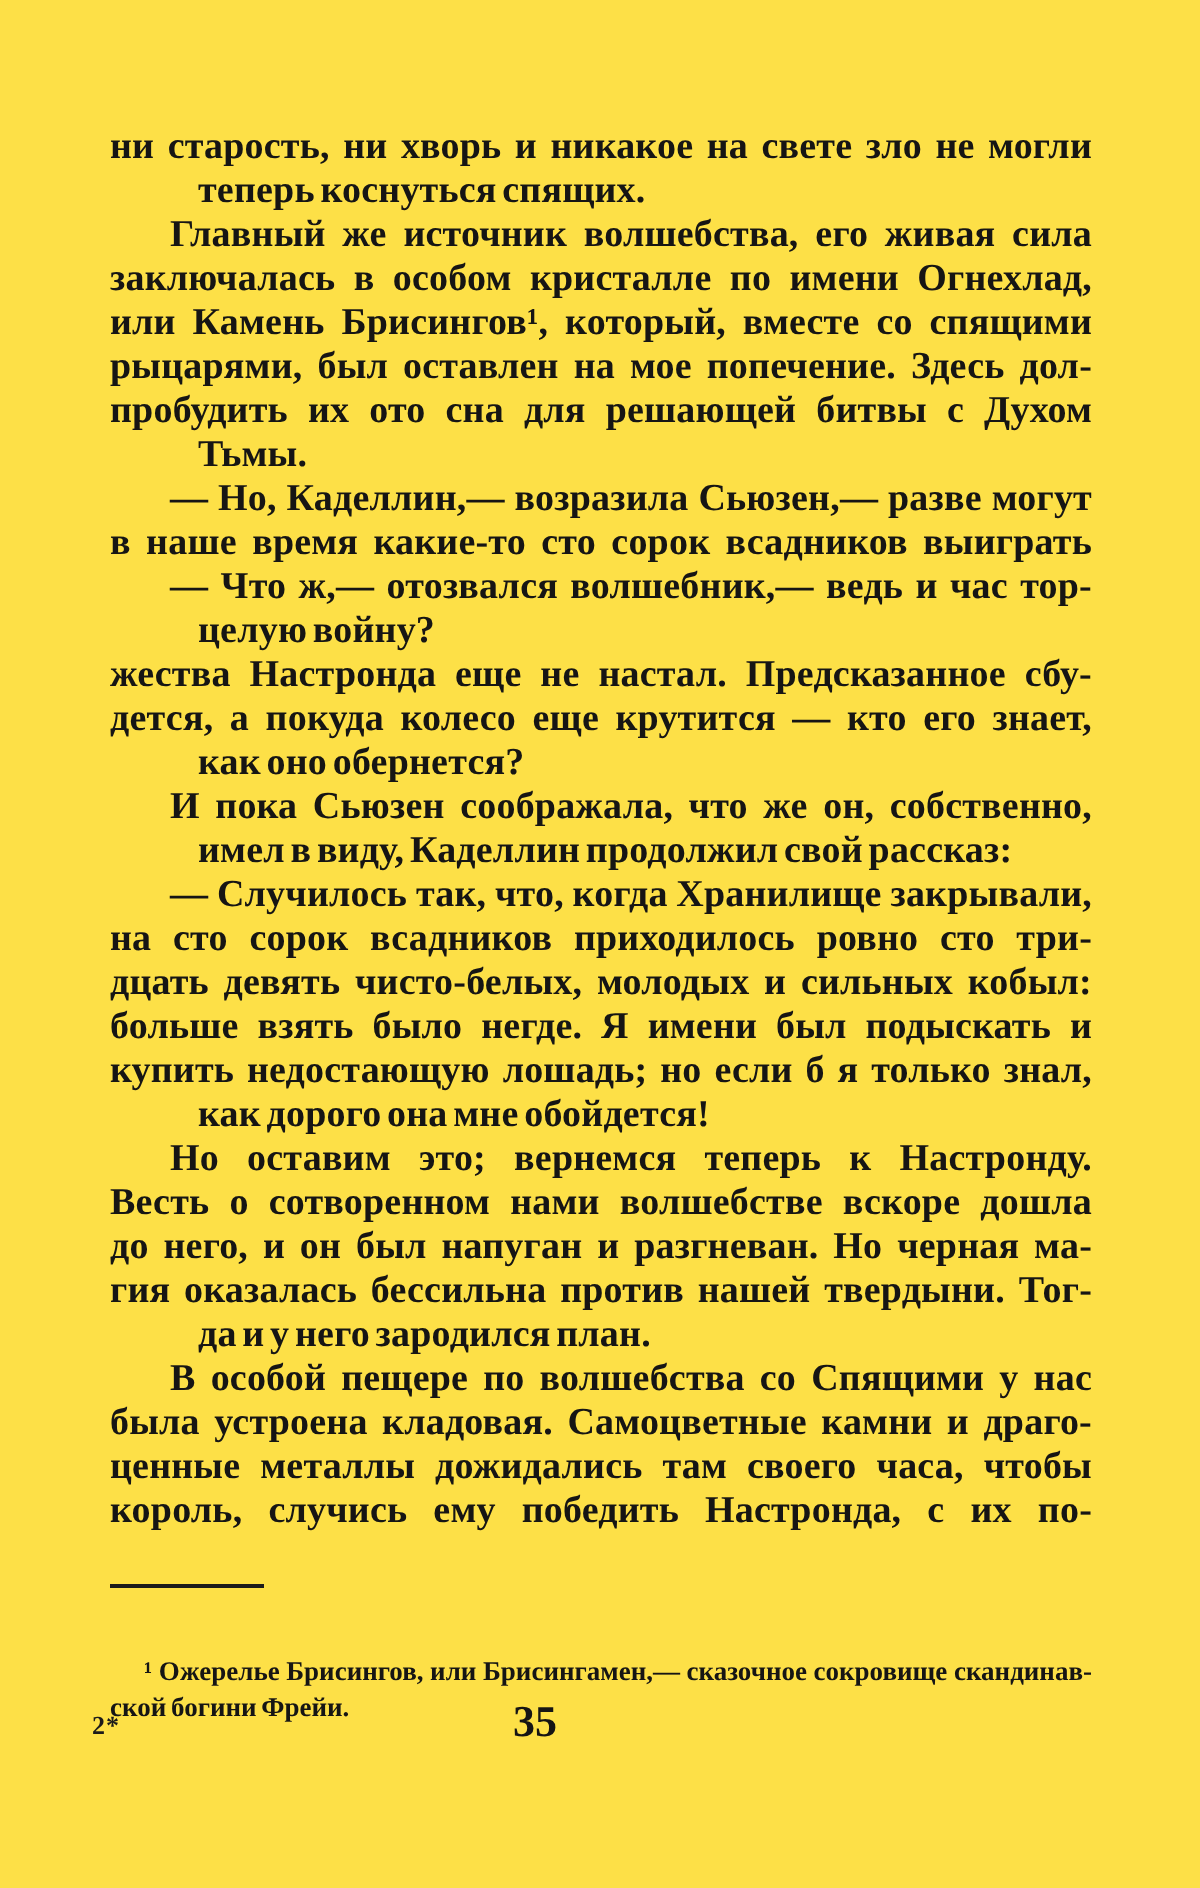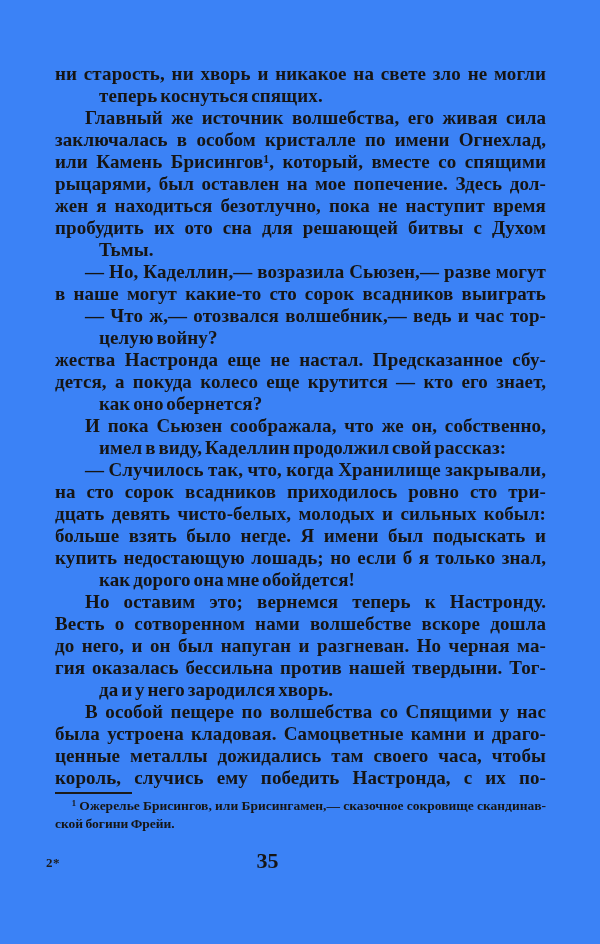--- a/index.html
+++ b/index.html
@@ -4,21 +4,21 @@
 <style>
   html, body {
     margin: 0;
     padding: 0;
     background: #ffffff;
   }
   .page {
     position: relative;
     width: 600px;
     height: 944px;
-    background: #3b82f6;
+    background: #fde047;
     font-family: "Liberation Serif", "DejaVu Serif", serif;
     color: #161514;
     overflow: hidden;
   }
   .body-text {
     position: absolute;
     left: 55px;
     top: 63px;
     width: 491px;
   }
@@ -40,21 +40,21 @@
     position: absolute;
     left: 55px;
     top: 792px;
     width: 77px;
     height: 0;
     border-top: 2px solid #1c1b1a;
   }
   .footnote {
     position: absolute;
     left: 55px;
-    top: 797px;
+    top: 827px;
     width: 491px;
   }
   .fline {
     font-size: 13.5px;
     font-weight: bold;
     line-height: 18px;
     height: 18px;
     text-align: justify;
     text-align-last: justify;
     word-spacing: -1px;
@@ -88,43 +88,42 @@
 
 <div class="page">
 
   <div class="body-text" id="body-text">
       <div class="bline">ни старость, ни хворь и никакое на свете зло не могли</div>
       <div class="bline para-end">теперь коснуться спящих.</div>
       <div class="bline indent">Главный же источник волшебства, его живая сила</div>
       <div class="bline">заключалась в особом кристалле по имени Огнехлад,</div>
       <div class="bline">или Камень Брисингов¹, который, вместе со спящими</div>
       <div class="bline">рыцарями, был оставлен на мое попечение. Здесь дол-</div>
-      <div class="bline">жен я находиться безотлучно, пока не наступит время</div>
       <div class="bline">пробудить их ото сна для решающей битвы с Духом</div>
       <div class="bline para-end">Тьмы.</div>
       <div class="bline indent">— Но, Каделлин,— возразила Сьюзен,— разве могут</div>
-      <div class="bline">в наше могут какие-то сто сорок всадников выиграть</div>
+      <div class="bline">в наше время какие-то сто сорок всадников выиграть</div>
       <div class="bline indent">— Что ж,— отозвался волшебник,— ведь и час тор-</div>
       <div class="bline para-end">целую войну?</div>
       <div class="bline">жества Настронда еще не настал. Предсказанное сбу-</div>
       <div class="bline">дется, а покуда колесо еще крутится — кто его знает,</div>
       <div class="bline para-end">как оно обернется?</div>
       <div class="bline indent">И пока Сьюзен соображала, что же он, собственно,</div>
       <div class="bline para-end">имел в виду, Каделлин продолжил свой рассказ:</div>
       <div class="bline indent">— Случилось так, что, когда Хранилище закрывали,</div>
       <div class="bline">на сто сорок всадников приходилось ровно сто три-</div>
       <div class="bline">дцать девять чисто-белых, молодых и сильных кобыл:</div>
       <div class="bline">больше взять было негде. Я имени был подыскать и</div>
       <div class="bline">купить недостающую лошадь; но если б я только знал,</div>
       <div class="bline para-end">как дорого она мне обойдется!</div>
       <div class="bline indent">Но оставим это; вернемся теперь к Настронду.</div>
       <div class="bline">Весть о сотворенном нами волшебстве вскоре дошла</div>
       <div class="bline">до него, и он был напуган и разгневан. Но черная ма-</div>
       <div class="bline">гия оказалась бессильна против нашей твердыни. Тог-</div>
-      <div class="bline para-end">да и у него зародился хворь.</div>
+      <div class="bline para-end">да и у него зародился план.</div>
       <div class="bline indent">В особой пещере по волшебства со Спящими у нас</div>
       <div class="bline">была устроена кладовая. Самоцветные камни и драго-</div>
       <div class="bline">ценные металлы дожидались там своего часа, чтобы</div>
       <div class="bline">король, случись ему победить Настронда, с их по-</div>
     </div>
 
   <div class="footnote-rule"></div>
 
   <div class="footnote" id="footnote">
       <div class="fline indent">¹ Ожерелье Брисингов, или Брисингамен,— сказочное сокровище скандинав-</div>

